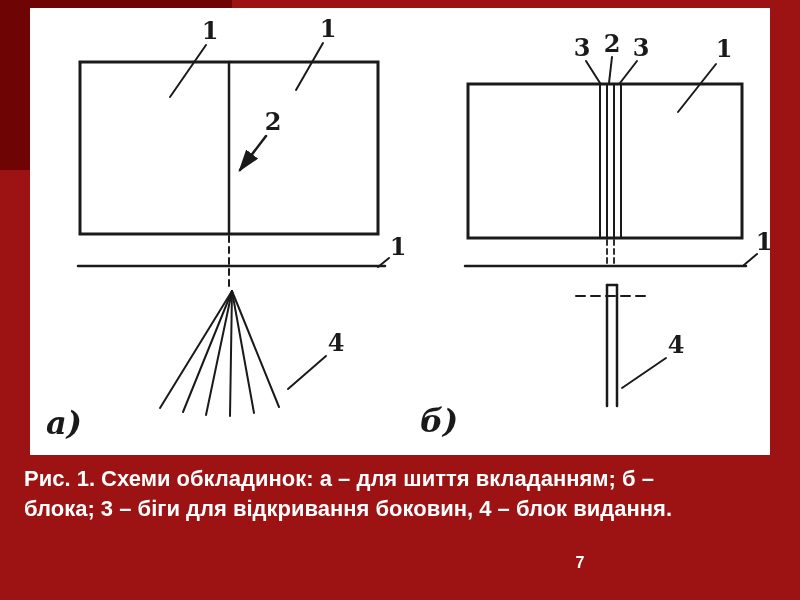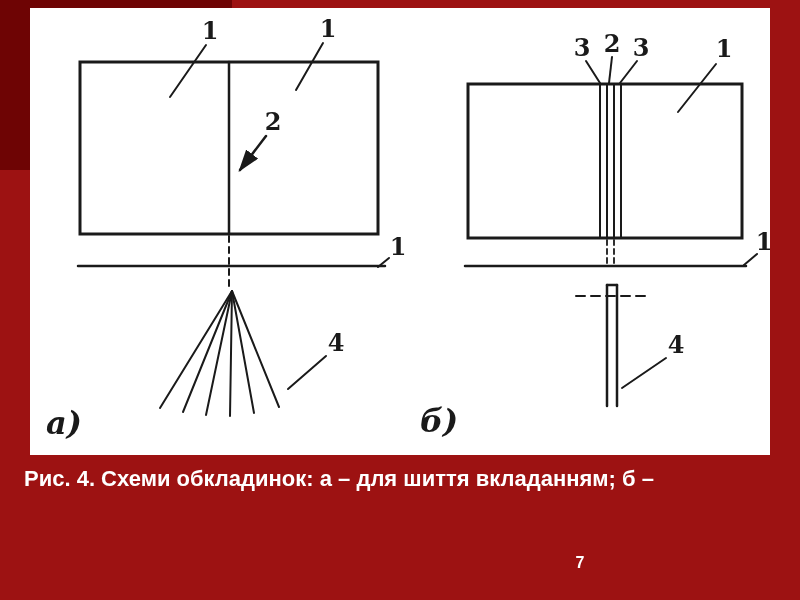--- a/index.html
+++ b/index.html
@@ -114,16 +114,17 @@
       </g>
       <text class="lbl" x="646" y="345">4</text>
       <line class="ink" x1="636" y1="350" x2="592" y2="380" stroke-width="2"></line>
 
       <text class="tag" x="390" y="424">б)</text>
     </g>
   </svg>
 </div>
 
 <div class="caption">
-  <div>Рис. 4. Схеми обкладинок: а – для шиття вкладанням; б –</div>
+  <div>Рис. 1. Схеми обкладинок: а – для шиття вкладанням; б –</div>
+  <div>блока; 3 – біги для відкривання боковин, 4 – блок видання.</div>
 </div>
 
 <div class="page-number">7</div>
 
 </body></html>

